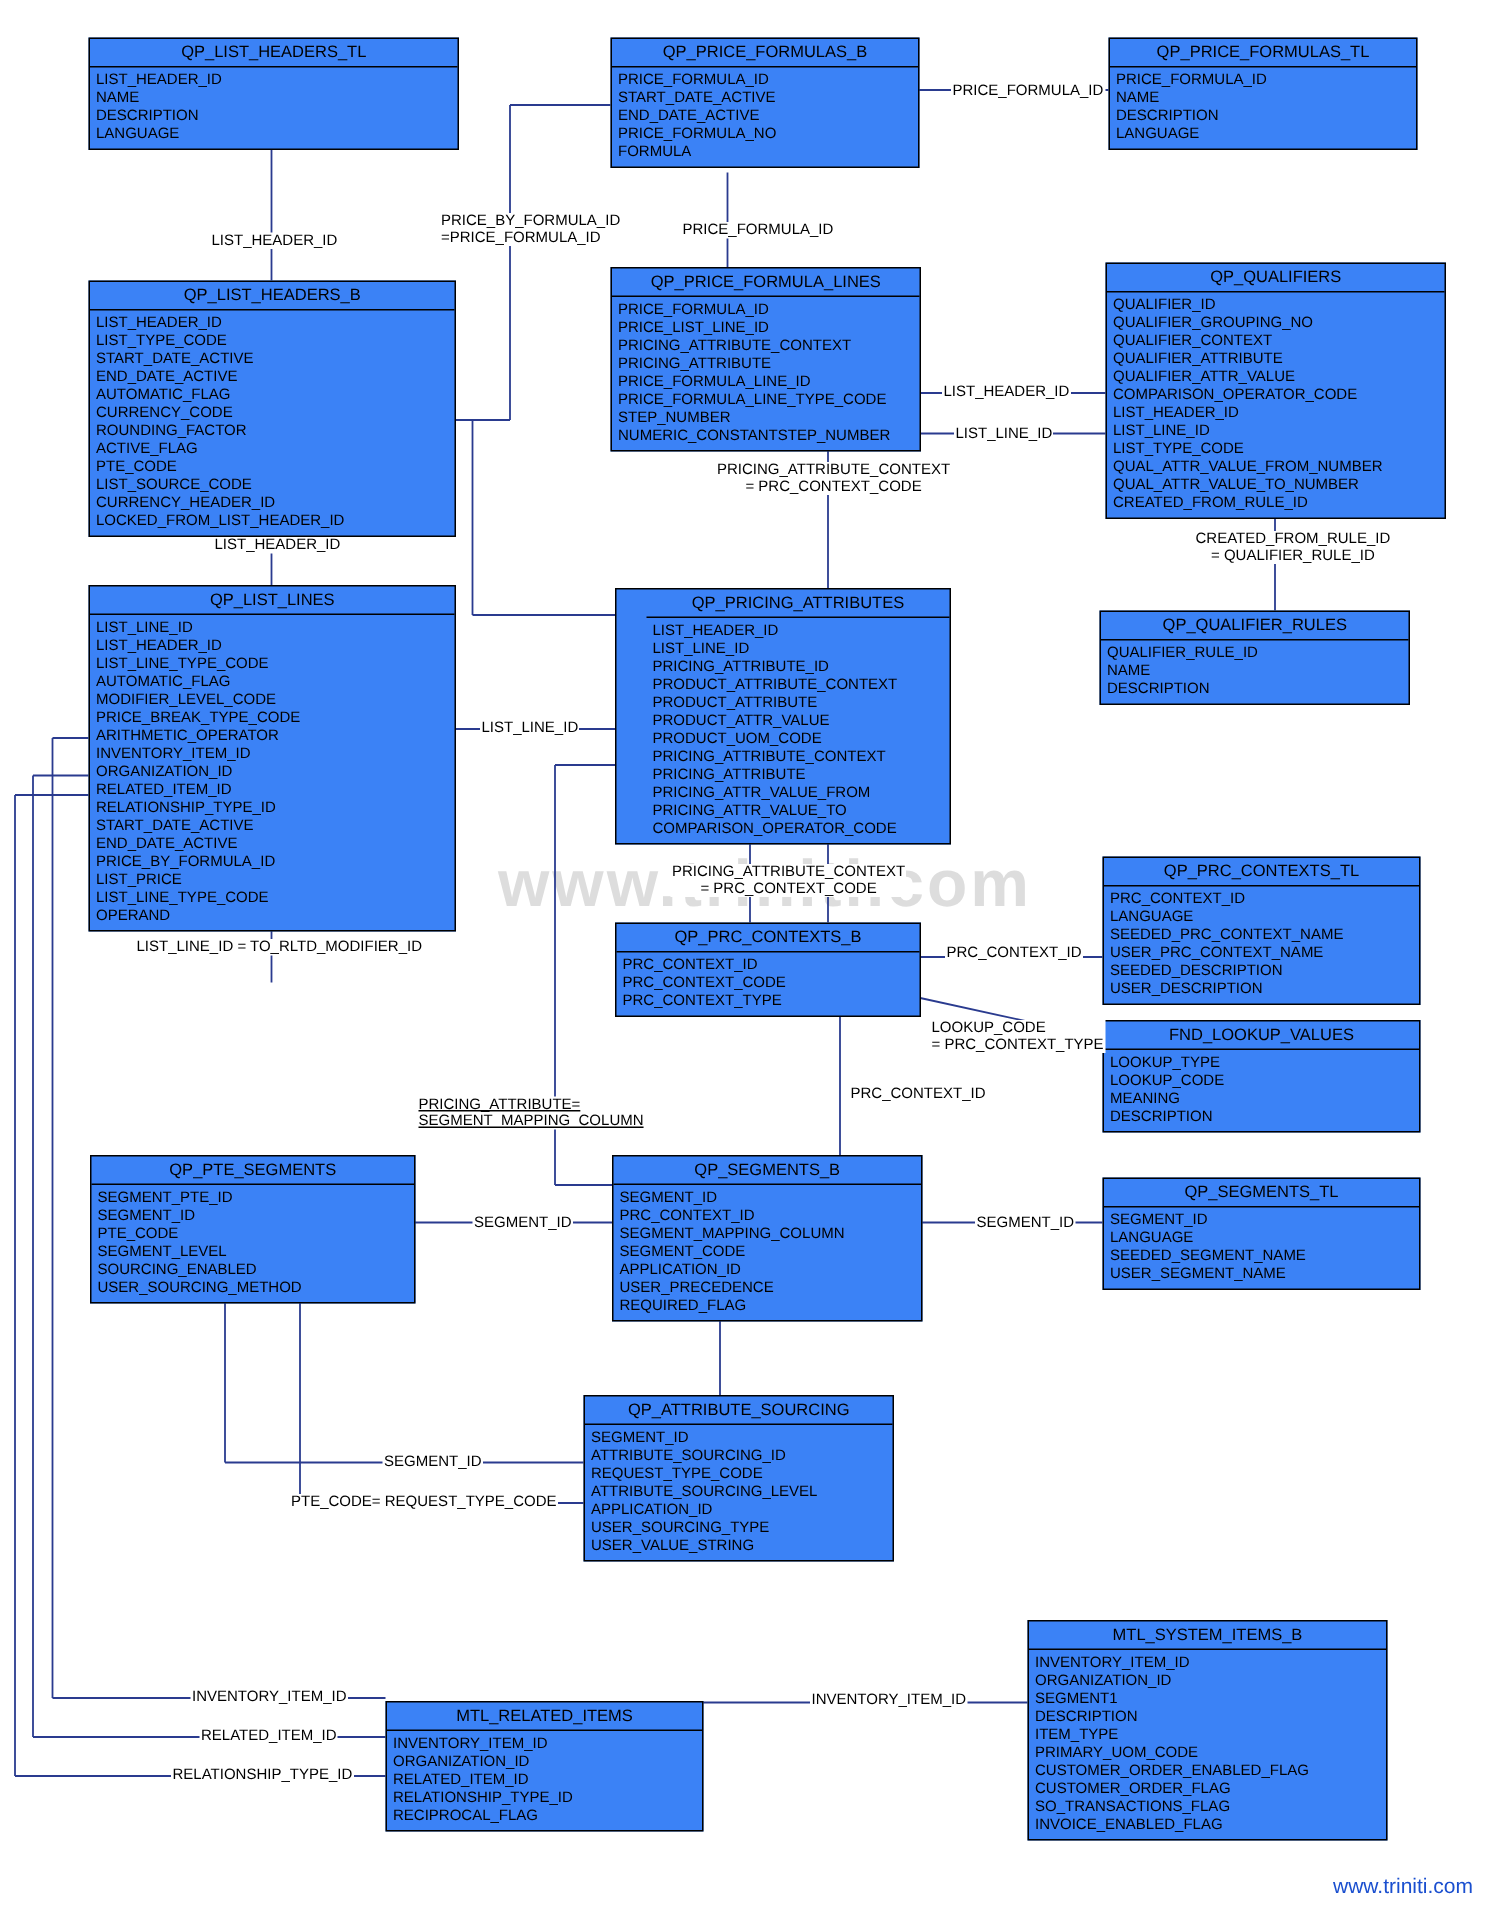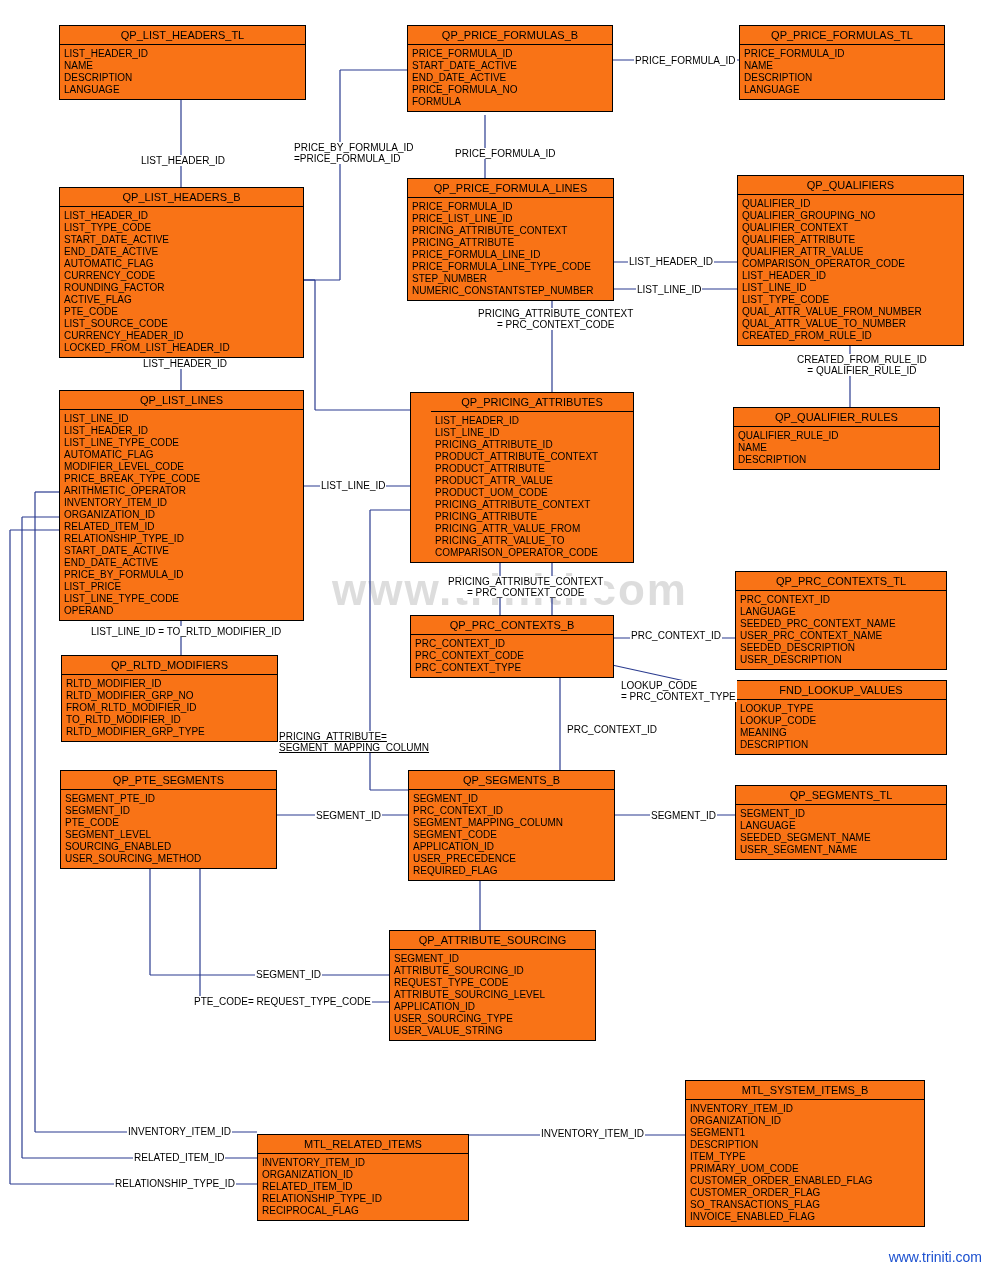--- a/index.html
+++ b/index.html
@@ -1,17 +1,17 @@
 <!DOCTYPE html>
 <html><head>
 <meta charset="utf-8">
 <style>
   html,body{margin:0;padding:0;background:#fff;font-family:Arial,Helvetica,sans-serif;font-size:10px;color:#000;}
   .canvas{position:relative;width:1000px;height:1271px;background:#fff;}
-  .entity{position:absolute;border:1px solid #000;background:#f97316;display:flex;flex-direction:column;}
+  .entity{position:absolute;border:1px solid #000;background:#3b82f6;display:flex;flex-direction:column;}
   .entity .title{border-bottom:1px solid #000;text-align:center;font-size:11px;padding:3px 4px;font-weight:normal;}
   .entity .body{padding:3px 4px;display:flex;flex-direction:column;line-height:1.2;}
   .entity .body span{white-space:nowrap;padding:0;}
   .label{position:absolute;font-size:10px;color:#000;white-space:nowrap;background:#fff;padding:0 1px;}
   .watermark{position:absolute;font-size:44px;color:rgba(120,120,120,0.25);font-weight:bold;letter-spacing:2px;pointer-events:none;user-select:none;}
   line{stroke:#2a3b8f;stroke-width:1.2;}
   .footer{position:absolute;font-size:14px;color:#1a4fcf;}
 </style>
 </head>
 <body>
@@ -224,30 +224,20 @@
     <div class="body">
         <span>PRC_CONTEXT_ID</span>
         <span>LANGUAGE</span>
         <span>SEEDED_PRC_CONTEXT_NAME</span>
         <span>USER_PRC_CONTEXT_NAME</span>
         <span>SEEDED_DESCRIPTION</span>
         <span>USER_DESCRIPTION</span>
       </div>
   </div>
 
-  <div class="entity" style="left:61px;top:655px;width:215px;">
-    <div class="title">QP_RLTD_MODIFIERS</div>
-    <div class="body">
-        <span>RLTD_MODIFIER_ID</span>
-        <span>RLTD_MODIFIER_GRP_NO</span>
-        <span>FROM_RLTD_MODIFIER_ID</span>
-        <span>TO_RLTD_MODIFIER_ID</span>
-        <span>RLTD_MODIFIER_GRP_TYPE</span>
-      </div>
-  </div>
 
   <div class="entity" style="left:410px;top:615px;width:202px;">
     <div class="title">QP_PRC_CONTEXTS_B</div>
     <div class="body">
         <span>PRC_CONTEXT_ID</span>
         <span>PRC_CONTEXT_CODE</span>
         <span>PRC_CONTEXT_TYPE</span>
       </div>
   </div>
 

